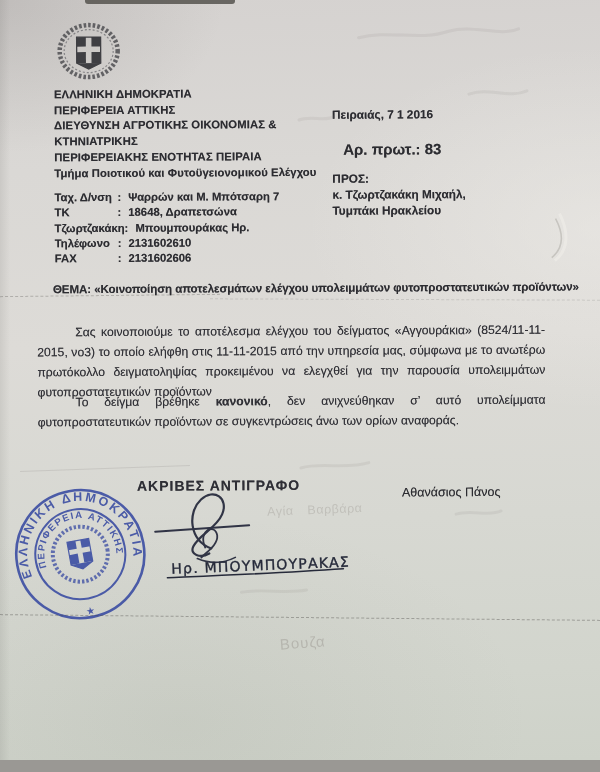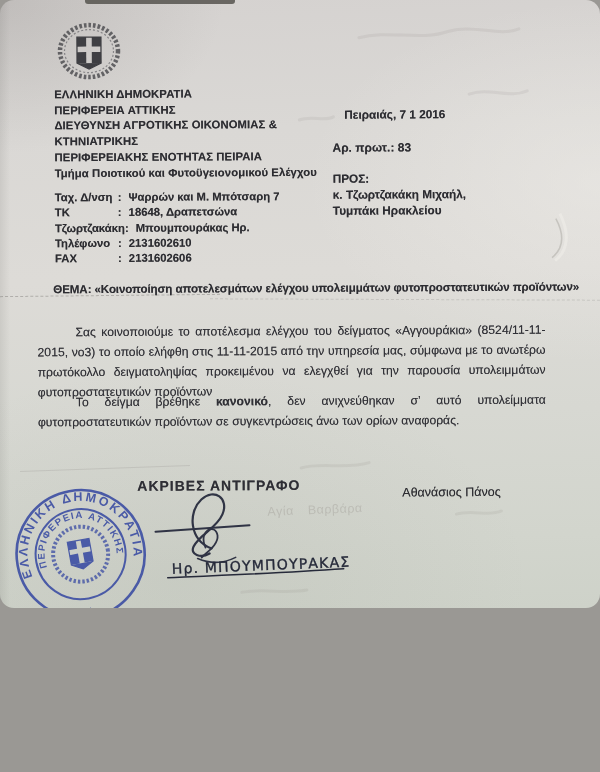--- a/index.html
+++ b/index.html
@@ -1,37 +1,36 @@
 <!DOCTYPE html>
 <html><head>
 <meta charset="utf-8">
 <style>
   html,body{margin:0;padding:0;background:#9a9894;}
   .page{
-    position:relative;width:600px;height:608px;overflow:hidden;
+    position:relative;width:600px;height:760px;overflow:hidden;
     font-family:"Liberation Sans",sans-serif;
     background:
       radial-gradient(420px 260px at 100% 30%, rgba(238,236,232,.55) 0%, rgba(238,236,232,0) 70%),
       radial-gradient(320px 220px at 0% 0%, rgba(118,114,112,.22) 0%, rgba(118,114,112,0) 70%),
       radial-gradient(500px 300px at 30% 95%, rgba(125,130,118,.10) 0%, rgba(125,130,118,0) 70%),
       linear-gradient(178deg,#d5d2d0 0%,#dad8d5 22%,#dddbd7 45%,#d7d8d2 68%,#d2d5cd 88%,#ced2c9 100%);
     color:#2c2c31;
-    border-radius:14px;
   }
   .content{position:absolute;inset:0;transform:rotate(-0.3deg);transform-origin:50% 40%;}
   .abs{position:absolute;}
   .soft{text-shadow:0 0 .6px rgba(44,44,50,.55);}
   .hdr{left:55px;top:86px;font-size:11.3px;font-weight:bold;line-height:15.7px;white-space:nowrap;letter-spacing:.1px;}
   .contact{left:55px;top:189px;font-size:11.3px;font-weight:bold;line-height:15.3px;white-space:nowrap;}
   .contact .row{display:flex;}
   .contact .lab{min-width:63px;display:inline-block;}
   .contact .col{display:inline-block;}
   .contact .val{margin-left:7px;display:inline-block;}
-  .dateline{left:333px;top:108px;font-size:11.8px;font-weight:bold;white-space:nowrap;margin-left:12px;}
-  .protline{left:333px;top:141px;font-size:12px;font-weight:bold;white-space:nowrap;}
+  .dateline{left:333px;top:108px;font-size:11.8px;font-weight:bold;white-space:nowrap;}
+  .protline{left:344px;top:141px;font-size:15px;font-weight:bold;white-space:nowrap;}
   .rcpt{left:333px;top:171px;font-size:11.8px;font-weight:bold;line-height:16px;white-space:nowrap;}
   .subject{left:53px;top:281px;font-size:11.6px;font-weight:bold;white-space:nowrap;letter-spacing:-.1px;}
   .para{left:37px;top:310px;width:508px;font-size:12.2px;line-height:19.8px;text-align:justify;text-indent:38px;color:#303036;}
   .para2{top:380px;}
   .role{left:377px;top:429px;font-size:12.5px;font-weight:bold;white-space:nowrap;}
   .akribes{left:136px;top:477px;font-size:14px;font-weight:bold;letter-spacing:1px;white-space:nowrap;color:#2e2e35;text-align:right;}
   .signer{left:401px;top:486px;font-size:12.5px;font-weight:normal;white-space:nowrap;}
   .emblem{left:50px;top:18px;width:80px;height:68px;}
   .stamp{left:-6px;top:468px;width:170px;height:170px;opacity:.9;}
   .sig{left:130px;top:478px;width:260px;height:120px;}

